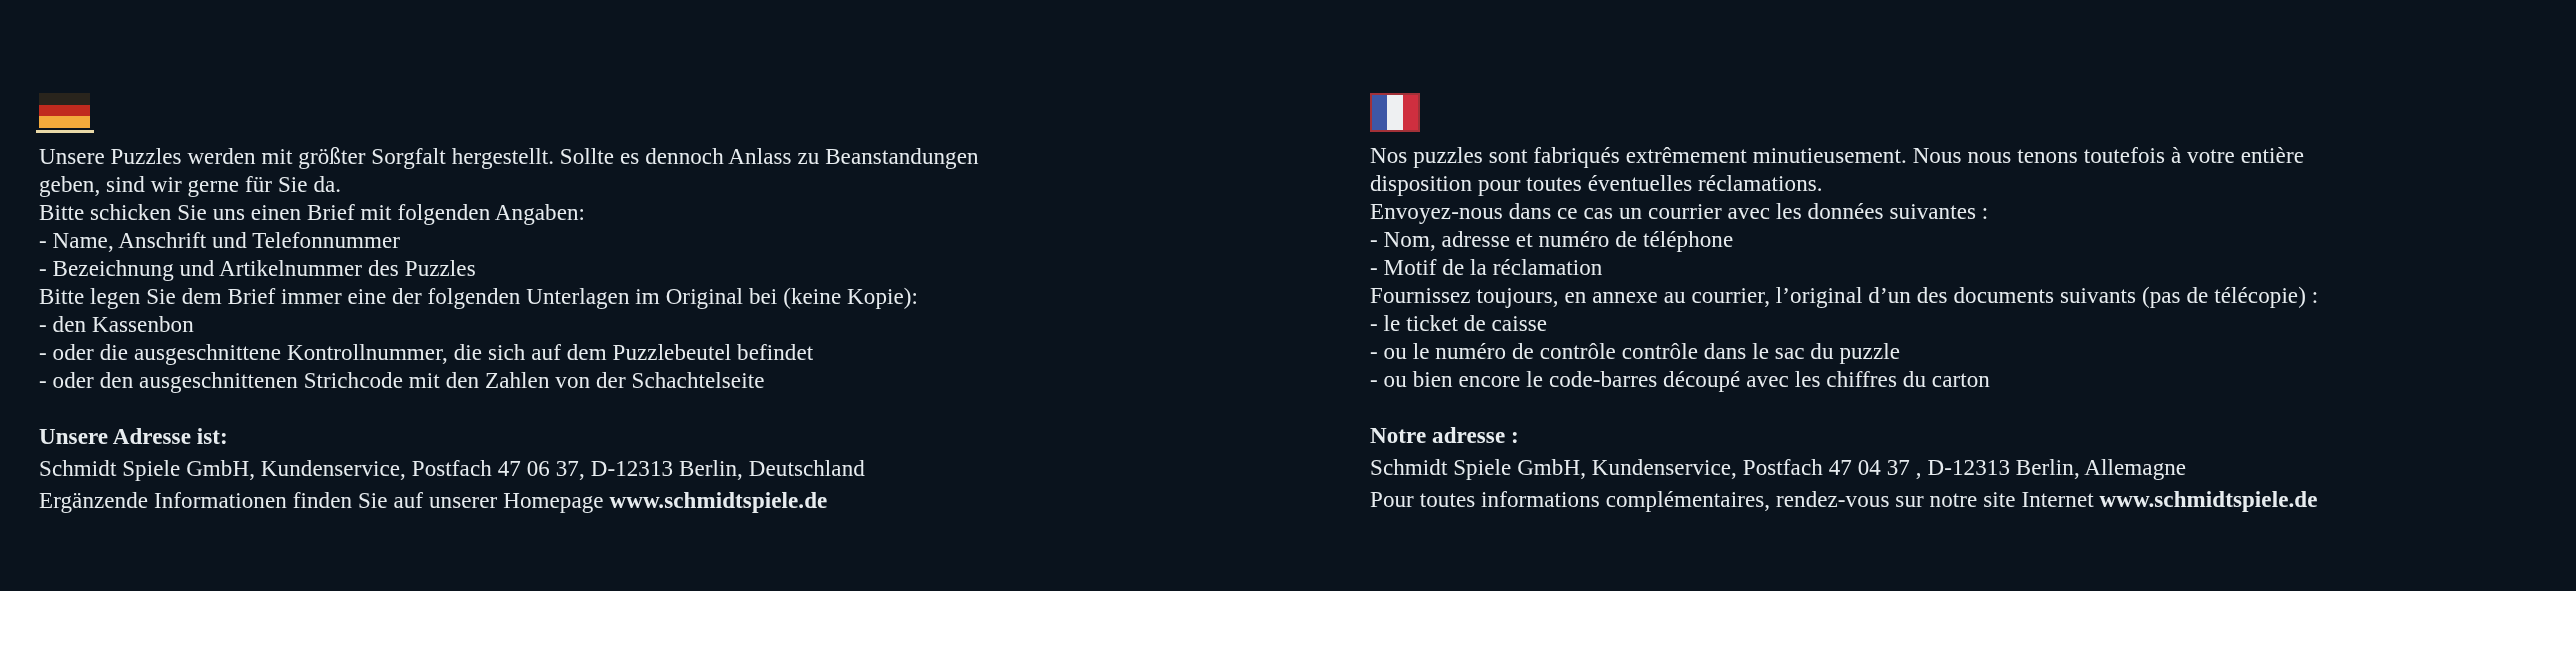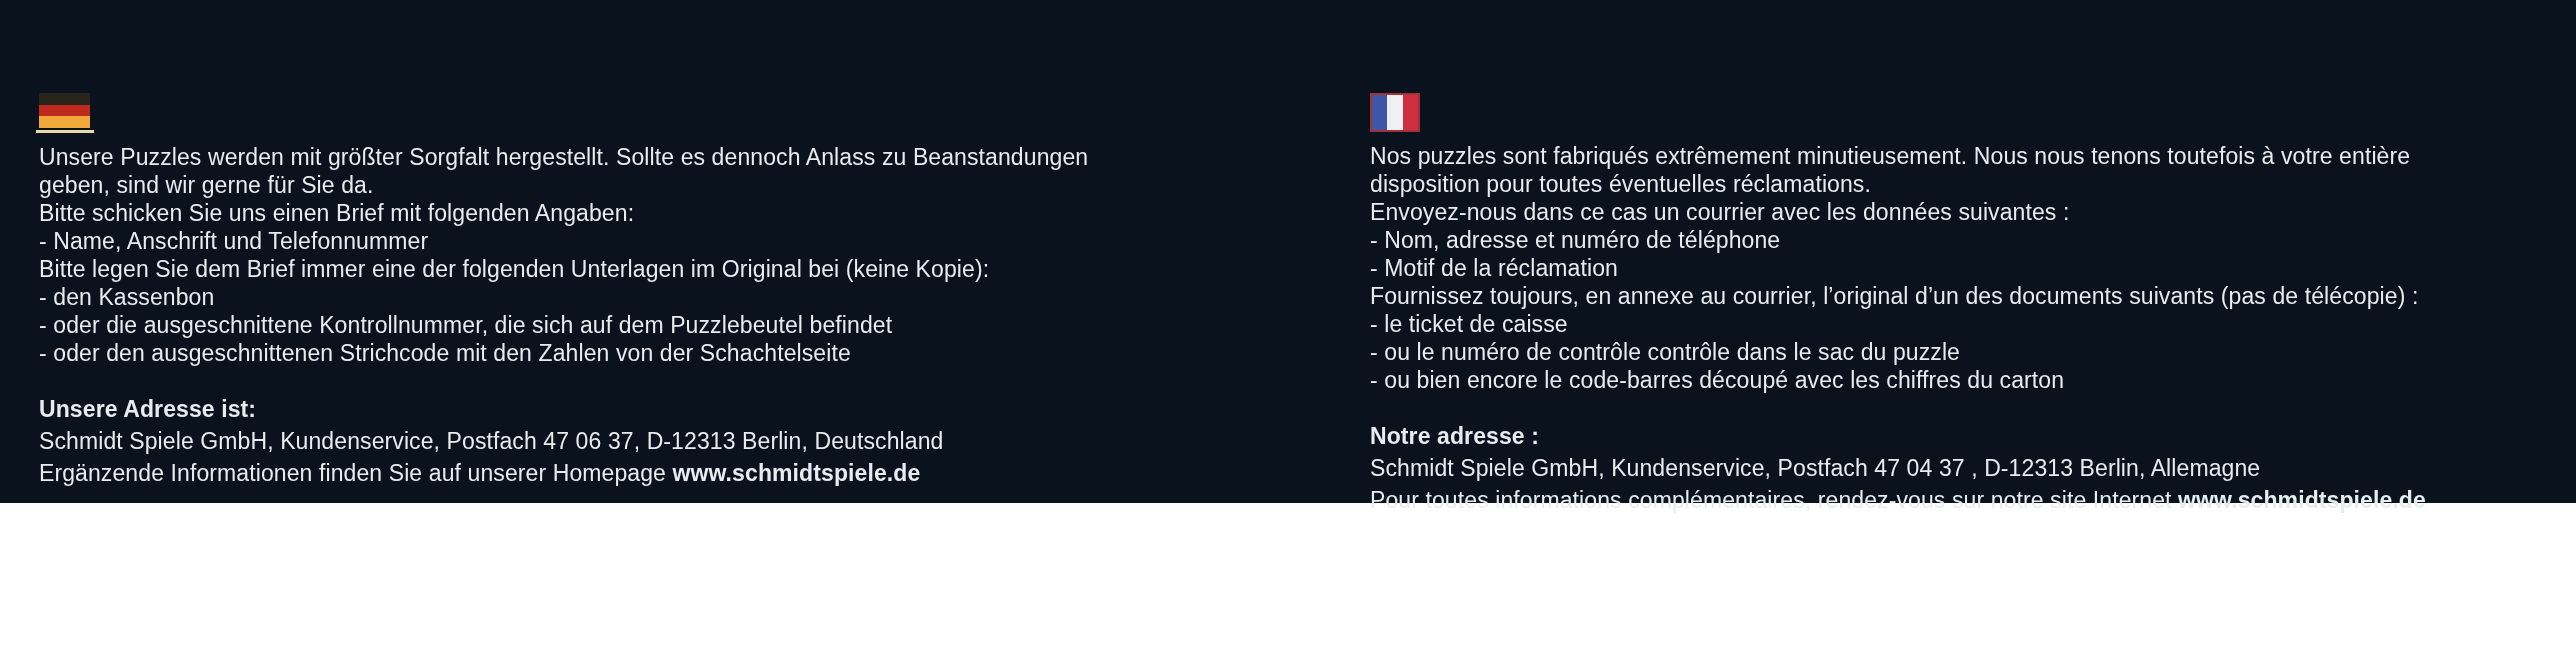--- a/index.html
+++ b/index.html
@@ -8,21 +8,22 @@
   }
   body {
     width: 2576px;
     height: 661px;
     overflow: hidden;
     font-family: "Liberation Sans", sans-serif;
   }
   .panel {
     position: relative;
     width: 2576px;
-    height: 503px;
+    height: 591px;
+    font-family: Liberation Serif, serif;
   }
   .col {
     position: absolute;
     top: 93px;
   }
   .col-de { left: 39px;  width: 1265px; }
   .col-fr { left: 1370px; width: 1228px; }
 
   
   .flag-de {
@@ -72,20 +73,21 @@
         <div class="band" style="background-color: rgb(192, 42, 30);"></div>
         <div class="band" style="background-color: rgb(242, 169, 59);"></div>
       </div>
       <div class="flag-de-base" style="background-color: rgb(233, 217, 168);"></div>
     </div>
     <div class="lines">
         <div class="line"><span>Unsere Puzzles werden mit größter Sorgfalt hergestellt. Sollte es dennoch Anlass zu Beanstandungen</span></div>
         <div class="line"><span>geben, sind wir gerne für Sie da.</span></div>
         <div class="line"><span>Bitte schicken Sie uns einen Brief mit folgenden Angaben:</span></div>
         <div class="line"><span>- Name, Anschrift und Telefonnummer</span></div>
+        <div class="line"><span>- Bezeichnung und Artikelnummer des Puzzles</span></div>
         <div class="line"><span>Bitte legen Sie dem Brief immer eine der folgenden Unterlagen im Original bei (keine Kopie):</span></div>
         <div class="line"><span>- den Kassenbon</span></div>
         <div class="line"><span>- oder die ausgeschnittene Kontrollnummer, die sich auf dem Puzzlebeutel befindet</span></div>
         <div class="line"><span>- oder den ausgeschnittenen Strichcode mit den Zahlen von der Schachtelseite</span></div>
         <div class="line heading"><span class="bold">Unsere Adresse ist:</span></div>
         <div class="line spaced"><span>Schmidt Spiele GmbH, Kundenservice, Postfach 47 06 37, D-12313 Berlin, Deutschland</span></div>
         <div class="line spaced"><span>Ergänzende Informationen finden Sie auf unserer Homepage </span><span class="bold">www.schmidtspiele.de</span></div>
       </div>
   </div>
 

